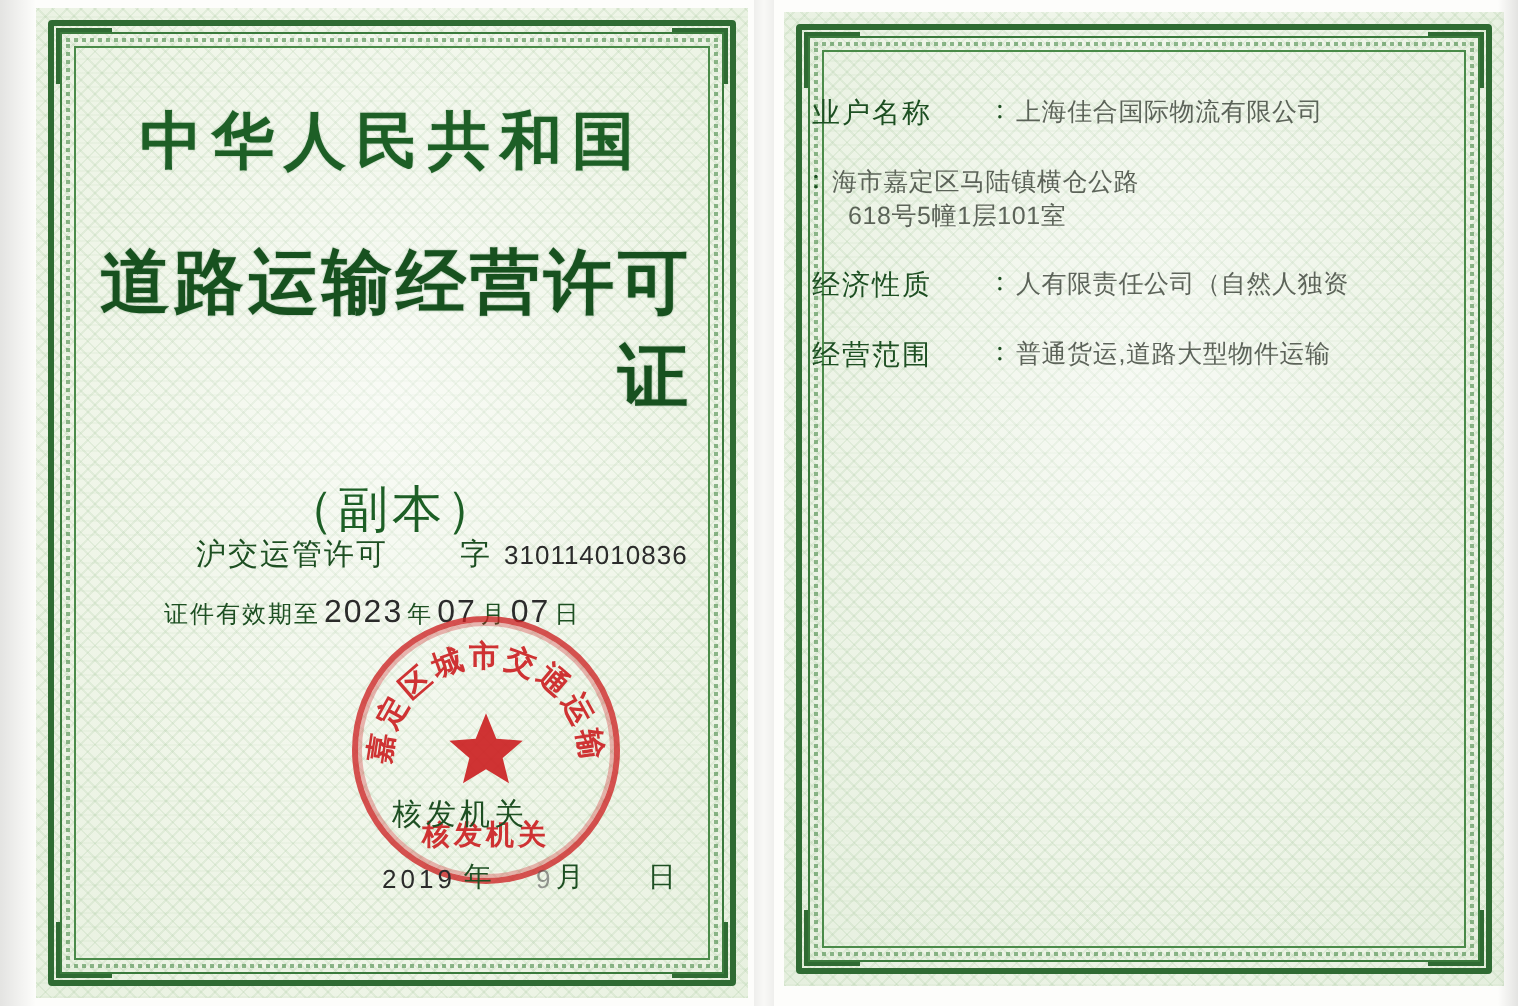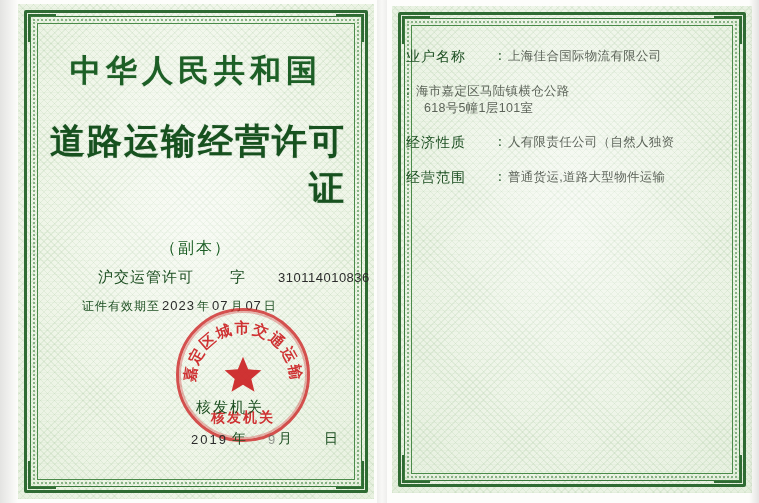--- a/index.html
+++ b/index.html
@@ -114,21 +114,21 @@
     font-size: 35px;
     font-weight: bold;
     color: #17511f;
     letter-spacing: 2px;
     margin-top: 26px;
     text-shadow: 0 0 1px rgba(23,81,31,0.5);
   }
   .title-sub {
     text-align: center;
     font-family: "Liberation Serif", serif;
-    font-size: 16px;
+    font-size: 25px;
     color: #1d5f26;
     letter-spacing: 2px;
     margin-top: 26px;
   }
   .lic-line {
     position: absolute;
     left: 24px;
     right: 10px;
     top: 238px;
     display: flex;
@@ -140,36 +140,35 @@
   }
   .lic-line .lbl { white-space: nowrap; margin-left: 28px; }
   .lic-line .num {
     flex: 1;
     text-align: center;
     font-family: "Liberation Sans", sans-serif;
     font-size: 13px;
     color: #2b2b2b;
     letter-spacing: 0.5px;
     padding: 0 6px;
-    margin-left: 26px;
   }
   .valid-line {
     position: absolute;
     left: 36px;
     top: 268px;
     display: flex;
     align-items: baseline;
     font-family: "Liberation Serif", serif;
     font-size: 12px;
     color: #1d4f22;
     letter-spacing: 1px;
   }
   .valid-line .v {
     font-family: "Liberation Sans", sans-serif;
-    font-size: 13px;
+    font-size: 16px;
     color: #2b2b2b;
     padding: 0 2px;
   }
   .issuer-line {
     position: absolute;
     left: 150px;
     top: 368px;
     font-family: "Liberation Serif", serif;
     font-size: 15px;
     color: #1d4f22;

